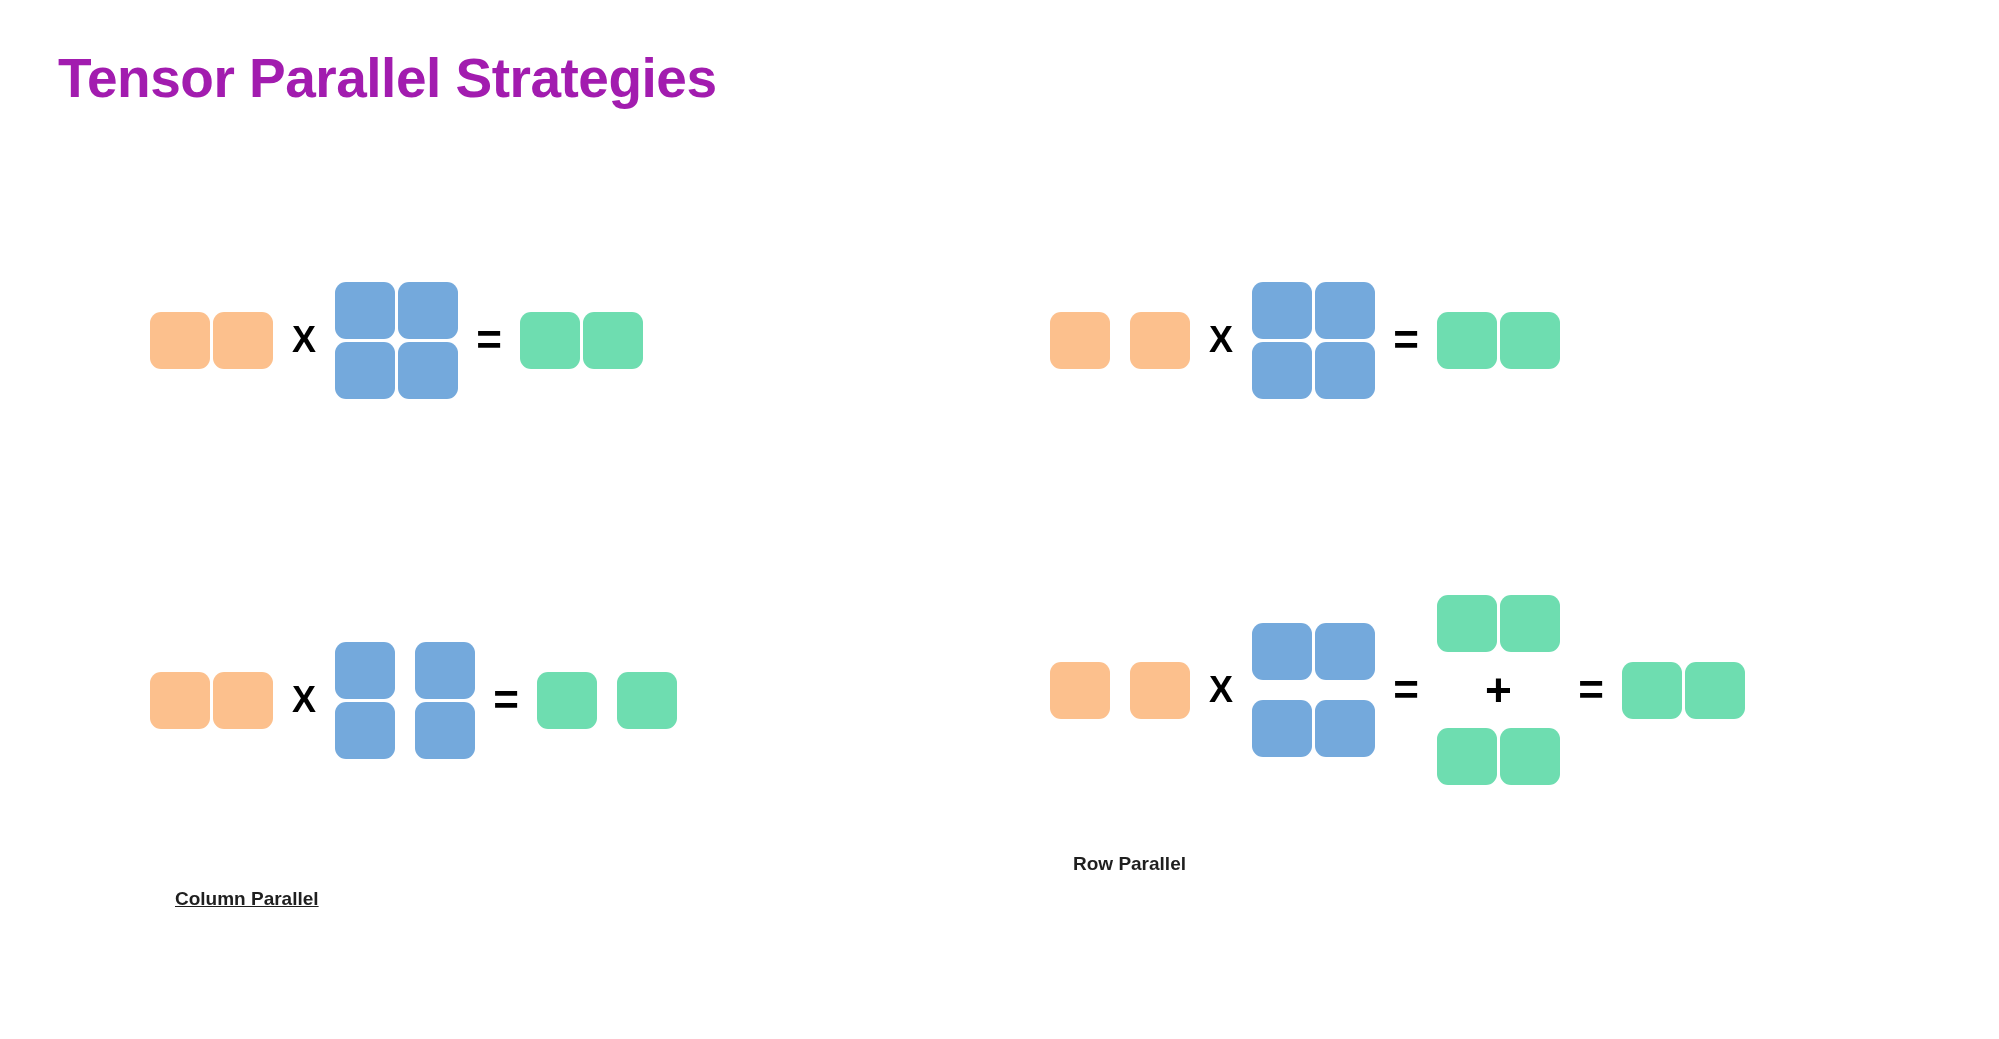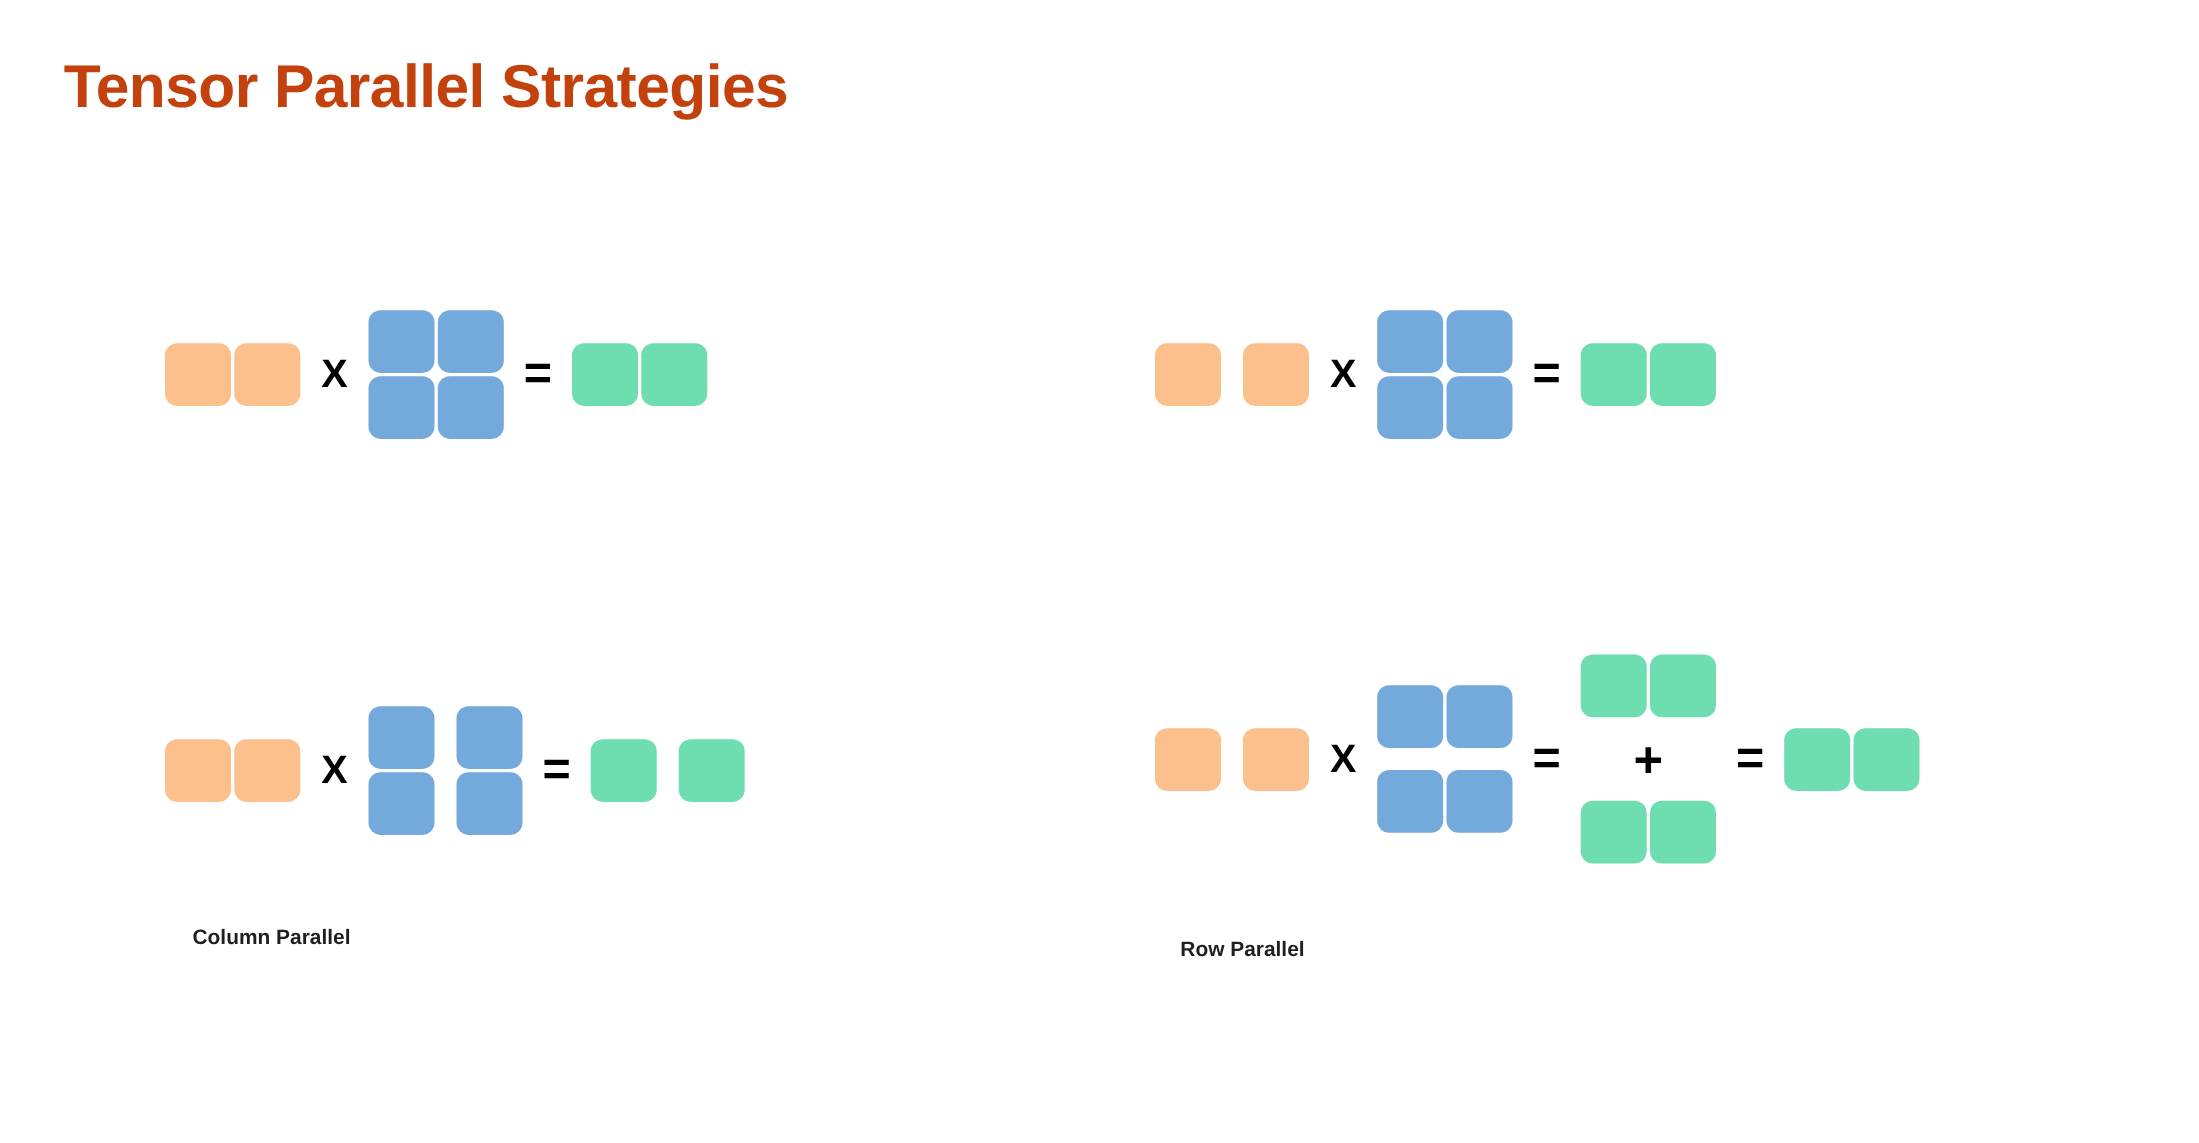--- a/index.html
+++ b/index.html
@@ -20,21 +20,21 @@
     inset: 0;
     background: #ffffff;
   }
 
   .page-title {
     position: absolute;
     left: 58px;
     top: 48px;
     font-size: 55px;
     font-weight: bold;
-    color: #c2410c;
+    color: #a21caf;
     letter-spacing: -0.5px;
     line-height: 1.1;
     white-space: nowrap;
   }
 
   
   .panel {
     position: absolute;
   }
   #panel-col-top    { left: 150px;  top: 250px; }
@@ -96,21 +96,21 @@
   }
 
   
   .caption {
     position: absolute;
     font-size: 19px;
     font-weight: bold;
     color: #1f1f1f;
     white-space: nowrap;
   }
-  #caption-column { left: 175px;  top: 842px; }
+  #caption-column { left: 175px;  top: 888px; text-decoration: underline; }
   #caption-row    { left: 1073px; top: 853px; }
 </style>
 </head>
 <body>
 
 <div id="slide">
 
   <div class="page-title">Tensor Parallel Strategies</div>
 
   <div class="panel" id="panel-col-top">

